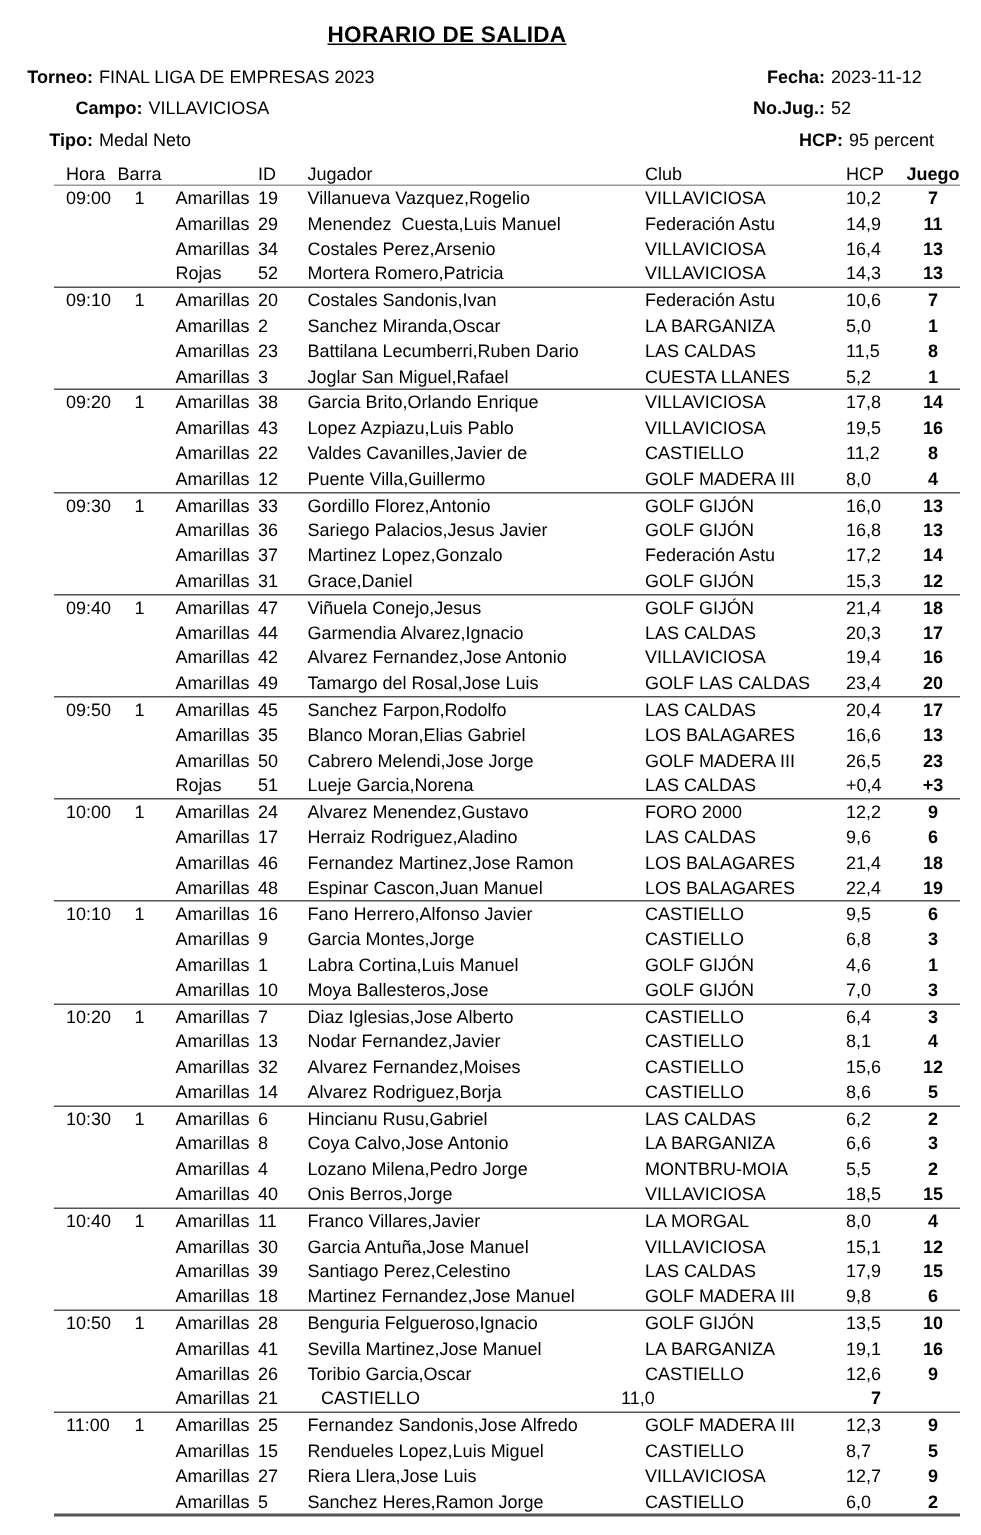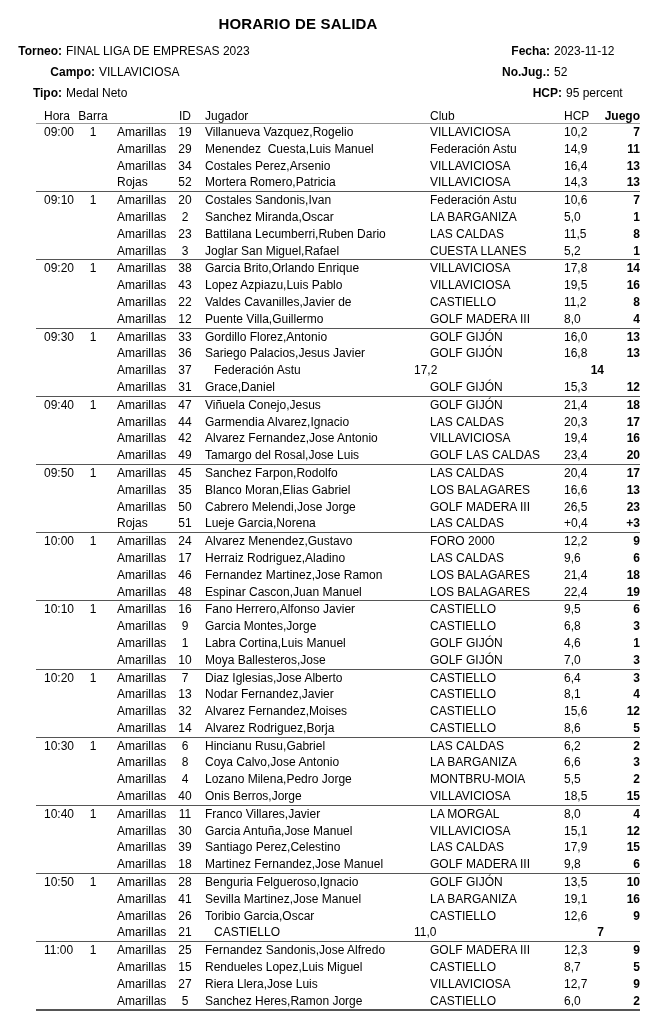--- a/index.html
+++ b/index.html
@@ -2,21 +2,21 @@
 <html><head>
 <meta charset="utf-8">
 <style>
   * { margin:0; padding:0; box-sizing:border-box; }
   html,body { background:#fff; }
   body {
     width:654px; height:1023px; overflow:hidden;
     font-family:"Liberation Sans","DejaVu Sans",sans-serif;
     color:#000;
   }
-  .page { position:relative; width:596px; height:1023px; }
+  .page { position:relative; width:596px; height:1023px;text-decoration:underline; }
 
   .title {
     text-align:center; font-size:15px; font-weight:bold;
     padding-top:15px; letter-spacing:.2px;
   }
 
   
   .meta { position:absolute; top:44px; left:0; width:654px; }
   .meta-row { position:absolute; height:16px; font-size:12px; white-space:nowrap; }
   .meta-label { font-weight:bold; display:inline-block; text-align:right; }
@@ -41,25 +41,25 @@
     align-items:center;
     font-size:12px;
     height:16.8px;
     line-height:16.8px;
   }
   .thead { height:15px; line-height:15px; border-bottom:1px solid #999; }
   .group + .group { border-top:1.5px solid #555; }
   .c-hora   { padding-left:8px; }
   .c-barra  { text-align:center; }
   .c-color  { padding-left:7px; }
-  .c-id     { text-align:center; }
+  .c-id     { text-align:left; }
   .c-jugador{ padding-left:7px; white-space:pre; overflow:hidden; }
   .c-club   { padding-left:16px; white-space:nowrap; overflow:hidden; }
   .c-hcp    { text-align:left; padding-right:4px; }
-  .c-juego  { text-align:right; font-weight:bold; }
+  .c-juego  { text-align:center; font-weight:bold; }
 </style>
 </head>
 <body>
 
 <div class="page">
 
   <div class="title">HORARIO DE SALIDA</div>
 
   <div class="meta">
     <div class="meta-row meta-left m-torneo">
@@ -239,20 +239,21 @@
             <span class="c-jugador">Sariego Palacios,Jesus Javier</span>
             <span class="c-club">GOLF GIJÓN</span>
             <span class="c-hcp">16,8</span>
             <span class="c-juego">13</span>
           </div>
           <div class="trow">
             <span class="c-hora"></span>
             <span class="c-barra"></span>
             <span class="c-color">Amarillas</span>
             <span class="c-id">37</span>
+            <span class="c-jugador">Martinez Lopez,Gonzalo</span>
             <span class="c-club">Federación Astu</span>
             <span class="c-hcp">17,2</span>
             <span class="c-juego">14</span>
           </div>
           <div class="trow">
             <span class="c-hora"></span>
             <span class="c-barra"></span>
             <span class="c-color">Amarillas</span>
             <span class="c-id">31</span>
             <span class="c-jugador">Grace,Daniel</span>

